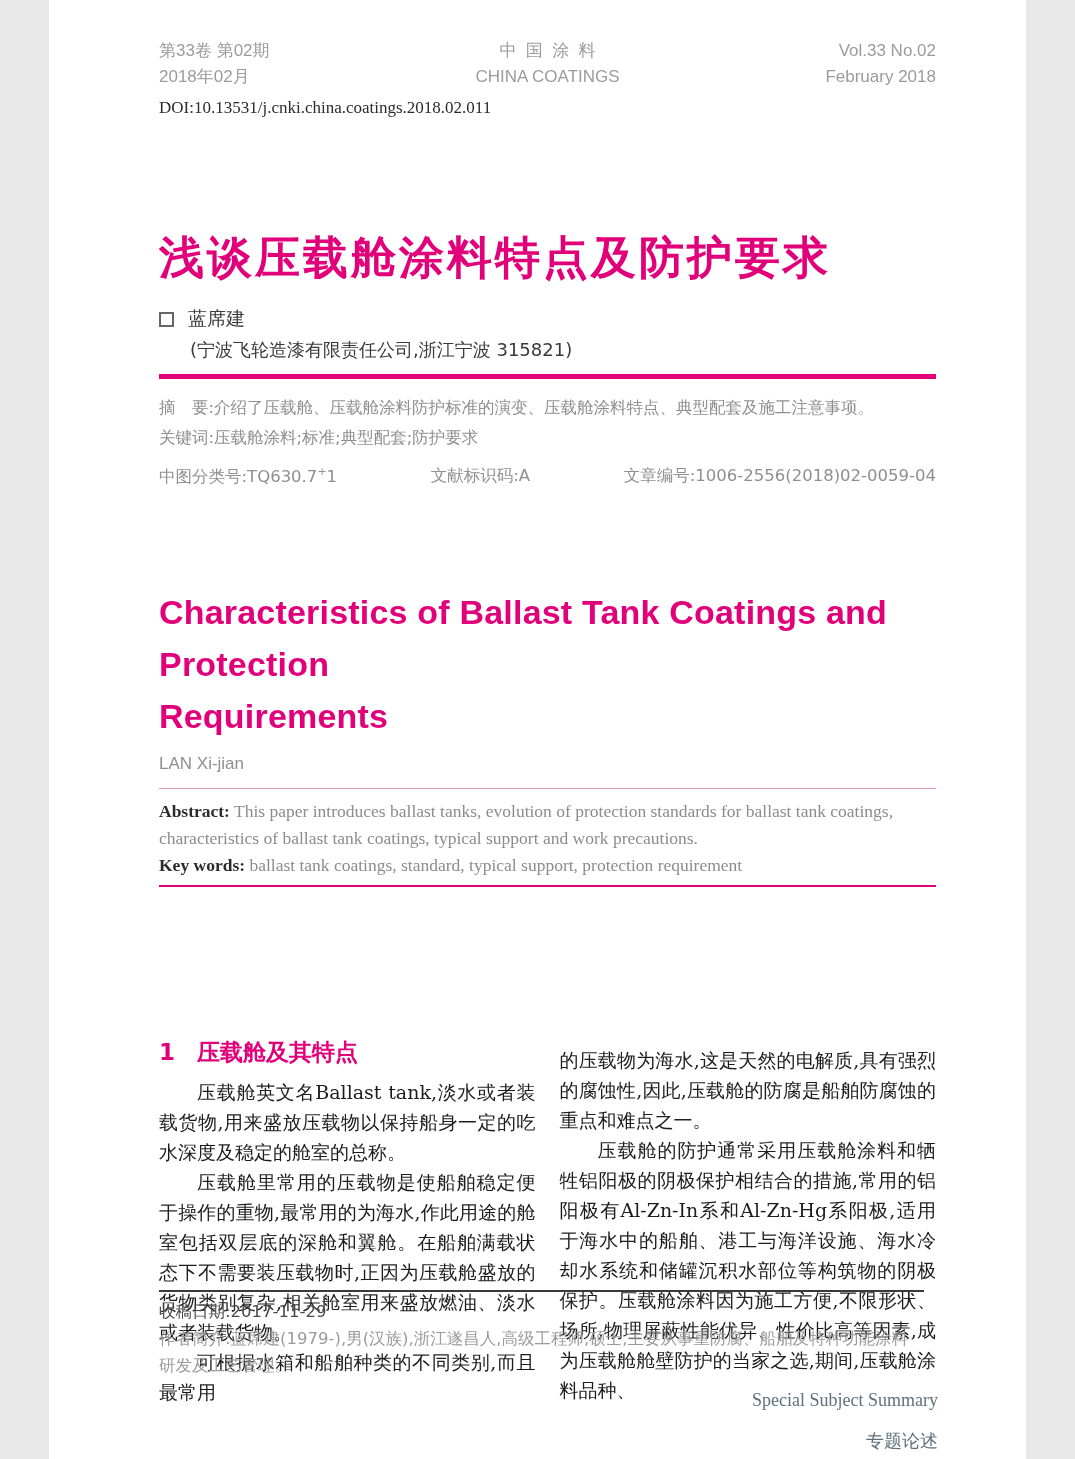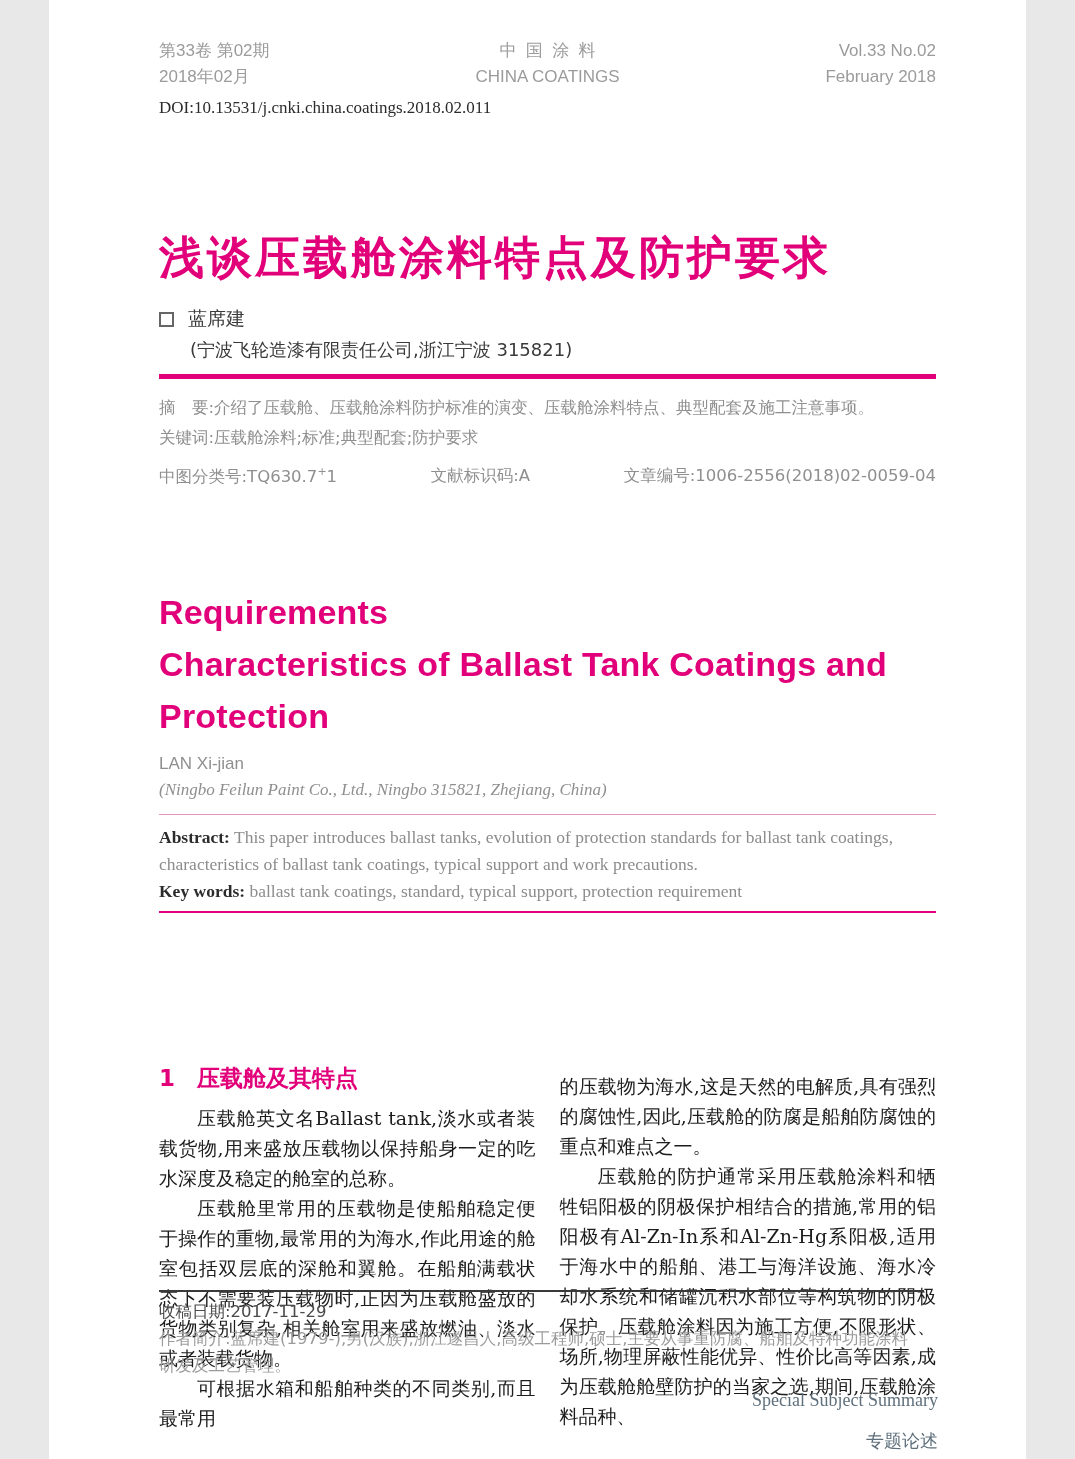--- a/index.html
+++ b/index.html
@@ -112,26 +112,25 @@
     <p><span class="lab">关键词:</span><span>压载舱涂料;标准;典型配套;防护要求</span></p>
   </div>
 
   <div class="meta-row">
     <span><span>中图分类号:</span><span>TQ630.7</span><sup>+</sup><span>1</span></span>
     <span>文献标识码:A</span>
     <span>文章编号:1006-2556(2018)02-0059-04</span>
   </div>
 
   <h2 class="en-title">
+    <div>Characteristics of Ballast Tank Coatings and Protection</div>
     <div>Requirements</div>
-    <div>Characteristics of Ballast Tank Coatings and Protection</div>
   </h2>
 
   <div class="en-author">LAN Xi-jian</div>
-  <div class="en-affil">(Ningbo Feilun Paint Co., Ltd., Ningbo 315821, Zhejiang, China)</div>
 
   <div class="rule-thin"></div>
 
   <div class="en-abs">
     <p><b>Abstract:</b> <span>This paper introduces ballast tanks, evolution of protection standards for ballast tank coatings, characteristics of ballast tank coatings, typical support and work precautions.</span></p>
     <p><b>Key words:</b> <span>ballast tank coatings, standard, typical support, protection requirement</span></p>
   </div>
 
   <div class="rule-mid"></div>
 

